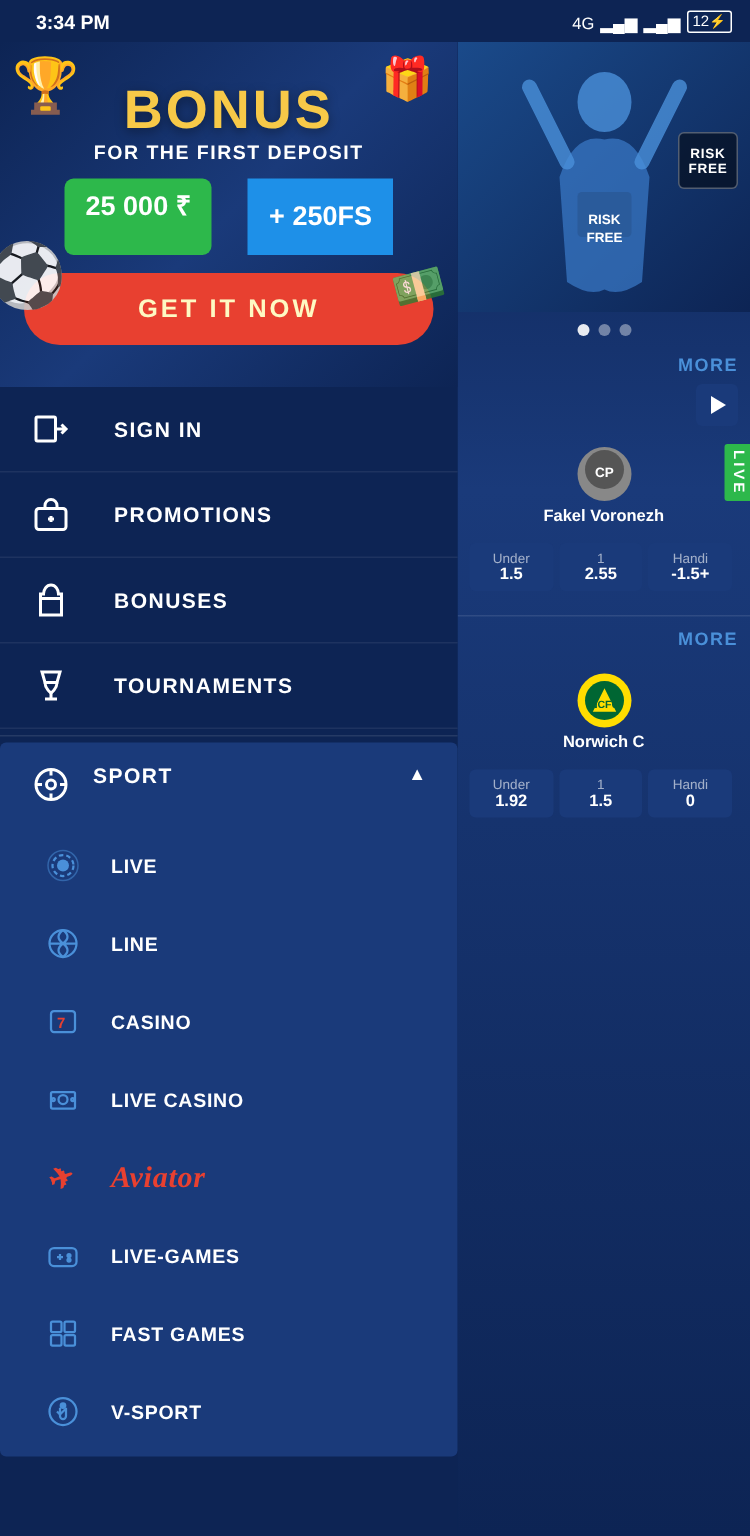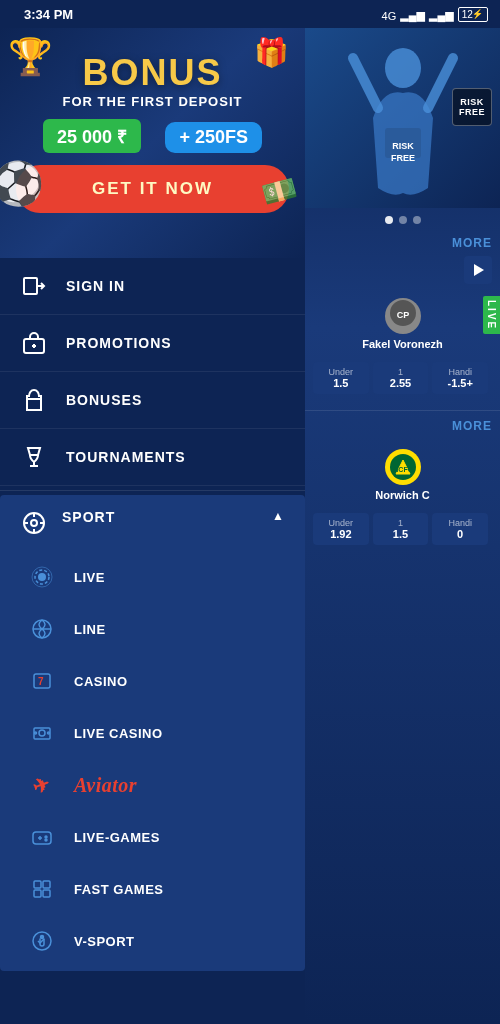--- a/index.html
+++ b/index.html
@@ -94,37 +94,36 @@
       font-size: 13px;
       font-weight: bold;
       letter-spacing: 1px;
       margin-bottom: 10px;
     }
     .banner-amounts {
       display: flex;
       gap: 24px;
       margin-bottom: 12px;
       justify-content: center;
-      align-items: flex-end;
     }
     .amount-green {
       background: #2db84b;
       color: white;
       font-size: 18px;
       font-weight: 900;
       padding: 5px 14px;
       border-radius: 6px;
     }
     .amount-blue {
       background: #1e90e8;
       color: white;
       font-size: 18px;
       font-weight: 900;
-      padding: 5px 14px;
-      border-radius: 10px;
+      padding: 15px 14px;
+      border-radius: 0;
     }
     .banner-soccer {
       position: absolute;
       left: -8px;
       bottom: 50px;
       font-size: 42px;
       opacity: 0.9;
     }
     .banner-money {
       position: absolute;
@@ -148,21 +147,21 @@
       display: block;
     }
 
     
     .nav-menu {
       padding: 0;
     }
     .nav-item {
       display: flex;
       align-items: center;
-      gap: 18px;
+      gap: 28px;
       padding: 14px 20px;
       color: white;
       font-size: 14px;
       font-weight: 700;
       letter-spacing: 1px;
       cursor: pointer;
       border-bottom: 1px solid rgba(255,255,255,0.07);
     }
     .nav-icon {
       width: 28px;

